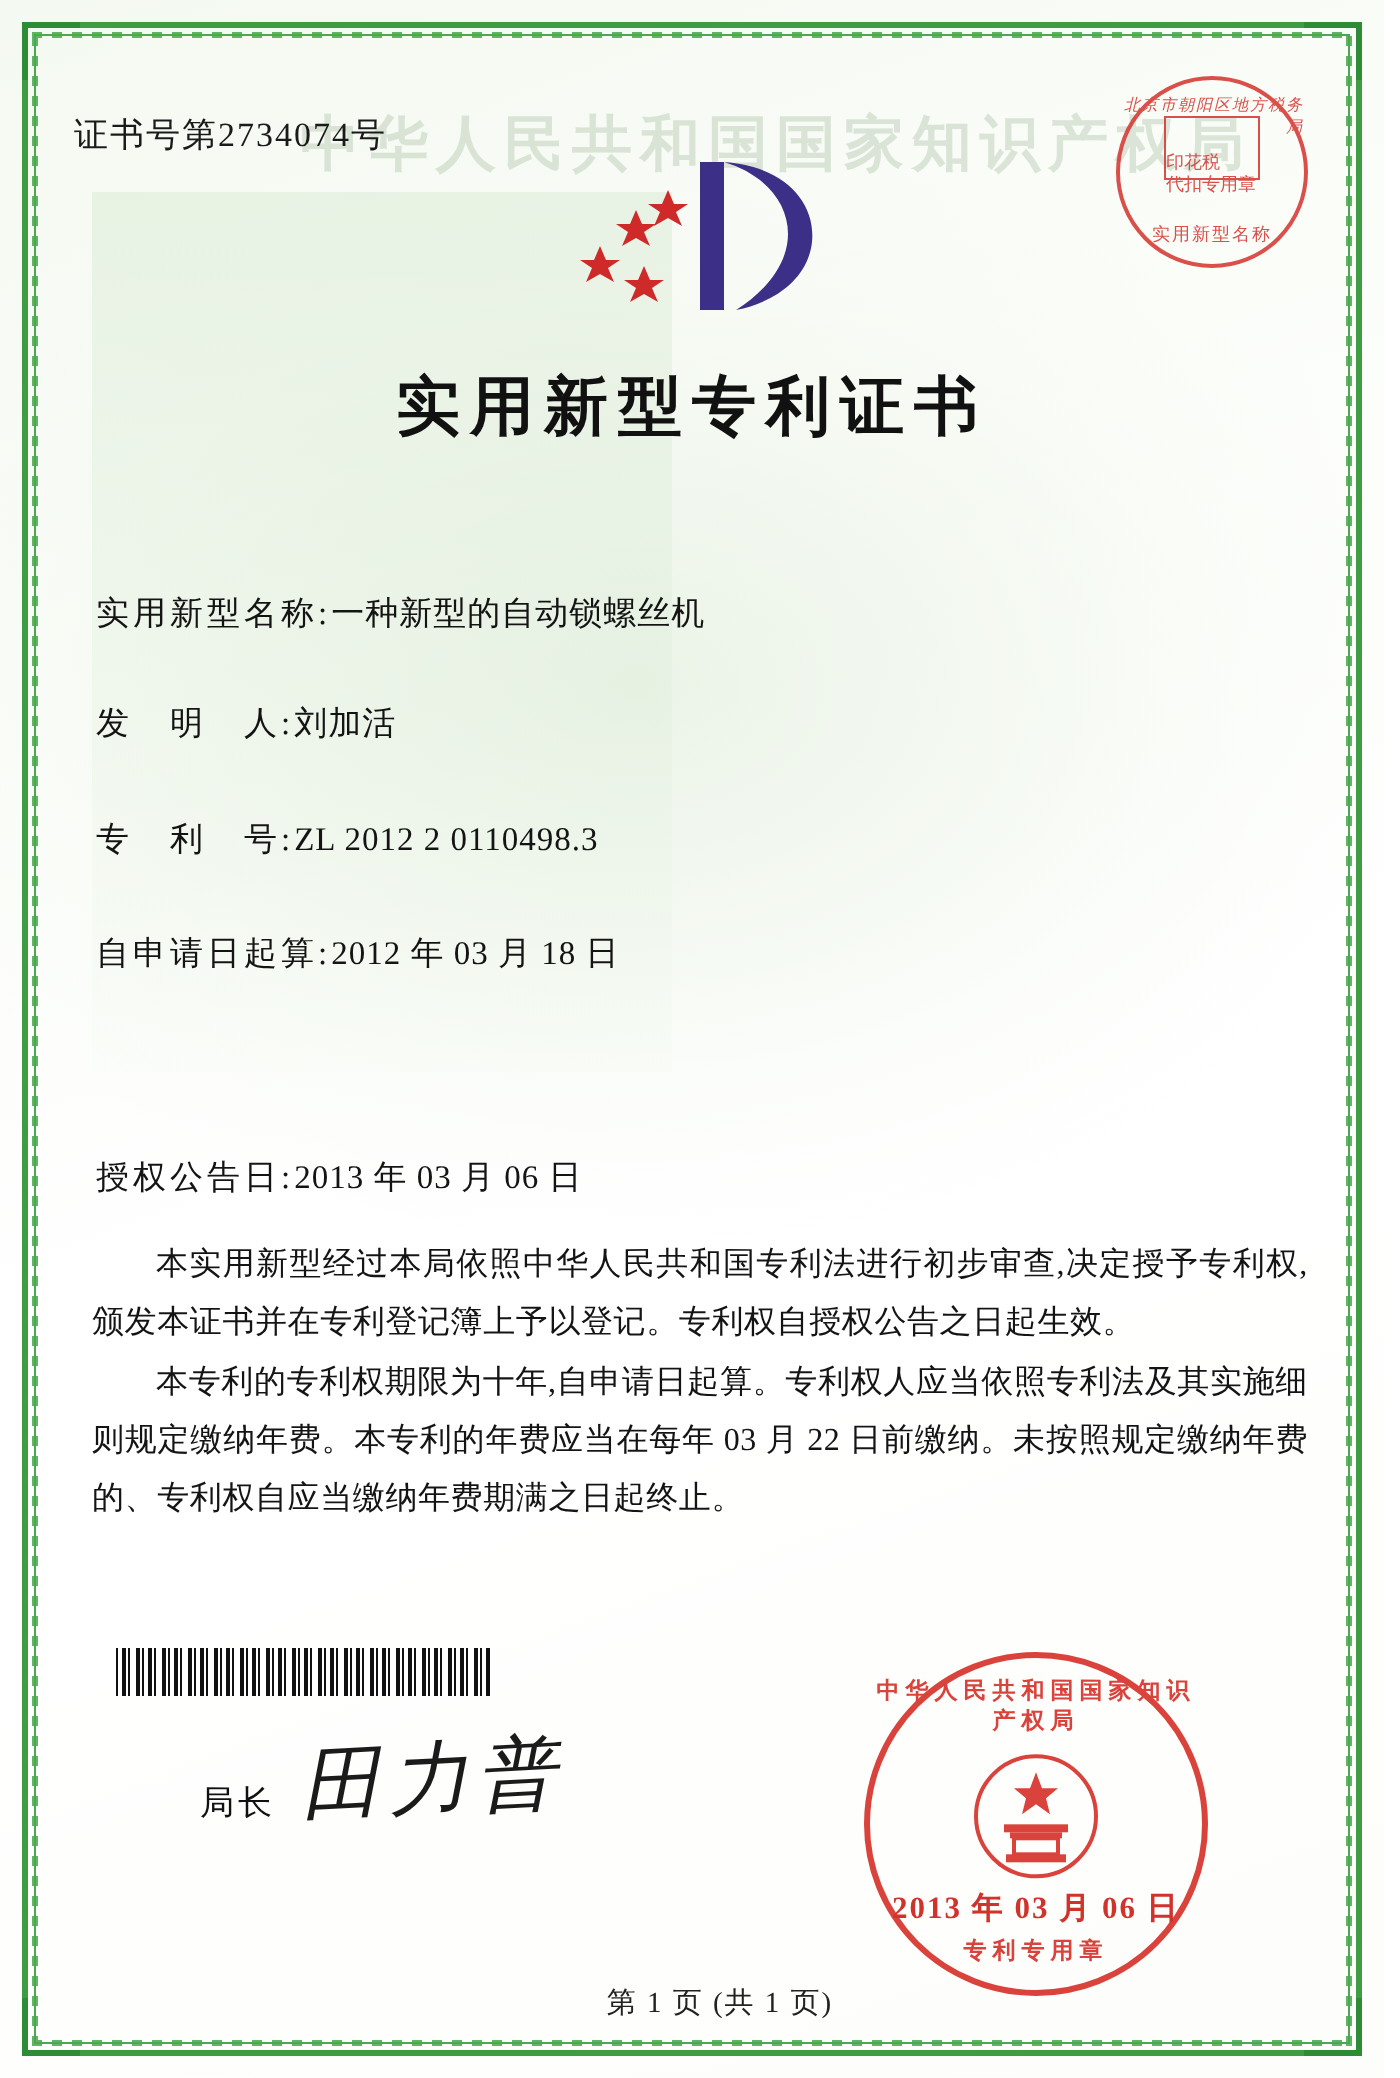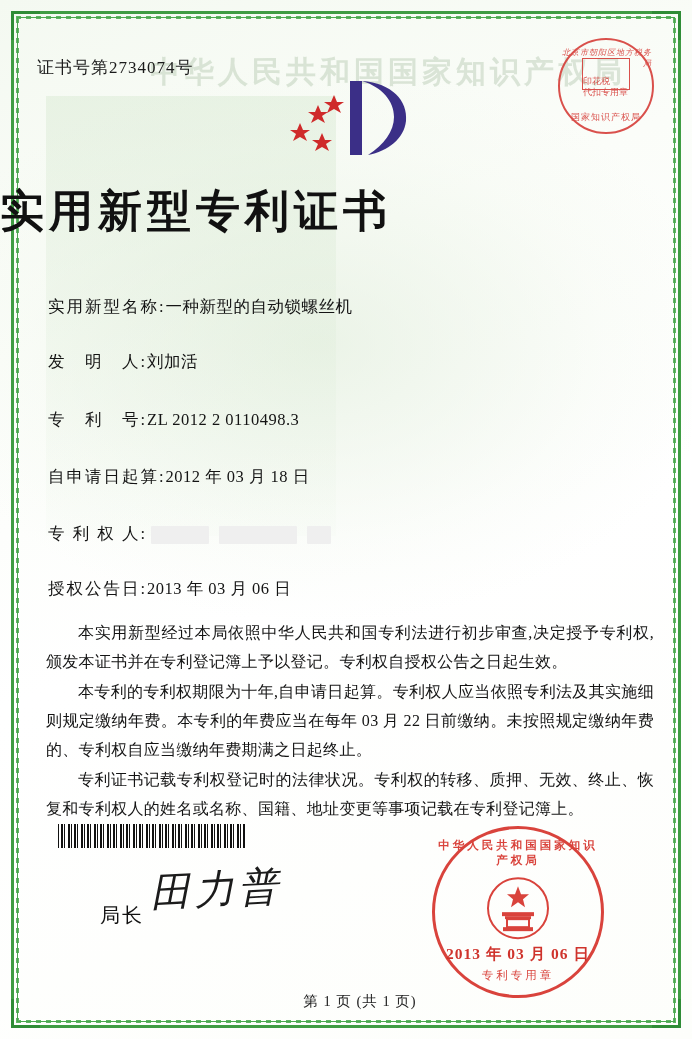--- a/index.html
+++ b/index.html
@@ -93,21 +93,22 @@
     position: absolute;
     left: 288px;
     top: 75px;
     width: 130px;
     height: 85px;
   }
   .title {
     position: absolute;
     left: 0; right: 0;
     top: 182px;
-    font-size: 44px;
+    text-align: center;
+    font-size: 32px;
     font-weight: bold;
     letter-spacing: 5px;
     color: #111;
     font-family: "DejaVu Serif", serif;
   }
 
   
   .seal-top {
     position: absolute;
     right: 38px;
@@ -186,24 +187,23 @@
     background-image: repeating-linear-gradient(90deg,
       #111 0 1px, #fff 1px 3px, #111 3px 5px, #fff 5px 6px,
       #111 6px 7px, #fff 7px 10px, #111 10px 12px, #fff 12px 13px);
   }
 
   
   .sig-label {
     position: absolute;
     left: 100px;
     top: 890px;
-    font-size: 20px;
+    font-size: 17px;
     letter-spacing: 2px;
     color: #111;
-    margin-top: 12px;
   }
   .sig-name {
     position: absolute;
     left: 150px;
     top: 862px;
     font-size: 40px;
     color: #1b1b1b;
     font-family: "DejaVu Serif", serif;
     font-style: italic;
     letter-spacing: 4px;
@@ -229,21 +229,21 @@
     font-size: 11.5px;
     letter-spacing: 3px;
     font-weight: bold;
   }
   .seal-main .arc-bottom {
     position: absolute;
     left: 0; right: 0; bottom: 12px;
     text-align: center;
     font-size: 11.5px;
     letter-spacing: 3px;
-    font-weight: normal;
+    font-weight: bold;
   }
   .seal-emblem {
     position: absolute;
     left: 50%; top: 50%;
     transform: translate(-50%, -56%);
     width: 64px; height: 64px;
   }
   .seal-date {
     position: absolute;
     left: 446px;
@@ -293,52 +293,48 @@
         <polygon points="30,30 33,37 40,37 34,41 37,48 30,44 23,48 26,41 20,37 27,37"></polygon>
         <polygon points="46,20 49,27 56,27 50,31 53,38 46,34 39,38 42,31 36,27 43,27"></polygon>
         <polygon points="34,58 37,65 44,65 38,69 41,76 34,72 27,76 30,69 24,65 31,65"></polygon>
       </g>
     </svg>
   </div>
 
   <div class="seal-top">
     <div class="st-arc">北京市朝阳区地方税务局</div>
     <div class="st-box">印花税<br>代扣专用章</div>
-    <div class="st-bottom">国家知识产权局</div>
+    <div class="st-bottom">实用新型名称</div>
   </div>
 
   <div class="title">实用新型专利证书</div>
 
   <div class="field" style="top:351px">
     <span class="lbl">发　明　人:</span><span>刘加活</span>
   </div>
 
   <div class="field" style="top:296px">
     <span class="lbl">实用新型名称:</span><span>一种新型的自动锁螺丝机</span>
   </div>
 
   <div class="field" style="top:409px">
     <span class="lbl">专　利　号:</span><span>ZL 2012 2 0110498.3</span>
   </div>
 
   <div class="field" style="top:466px">
     <span class="lbl">自申请日起算:</span><span>2012 年 03 月 18 日</span>
   </div>
 
-  <div class="field" style="top:523px">
-    <span class="lbl">专 利 权 人:</span><span></span><span class="redacted" style="width:58px;margin-left:4px"></span><span class="redacted" style="width:78px;margin-left:10px"></span><span class="redacted" style="width:24px;margin-left:10px"></span>
-  </div>
 
   <div class="field" style="top:578px">
     <span class="lbl">授权公告日:</span><span>2013 年 03 月 06 日</span>
   </div>
 
   <div class="para" style="top:618px">本实用新型经过本局依照中华人民共和国专利法进行初步审查,决定授予专利权,颁发本证书并在专利登记簿上予以登记。专利权自授权公告之日起生效。</div>
   <div class="para" style="top:677px">本专利的专利权期限为十年,自申请日起算。专利权人应当依照专利法及其实施细则规定缴纳年费。本专利的年费应当在每年 03 月 22 日前缴纳。未按照规定缴纳年费的、专利权自应当缴纳年费期满之日起终止。</div>
-  <div class="para" style="top:765px">专利证书记载专利权登记时的法律状况。专利权的转移、质押、无效、终止、恢复和专利权人的姓名或名称、国籍、地址变更等事项记载在专利登记簿上。</div>
 
   <div class="barcode"></div>
 
   <div class="sig-label">局长</div>
   <div class="sig-name">田力普</div>
 
   <div class="seal-main">
     <div class="arc-top">中华人民共和国国家知识产权局</div>
     <div class="seal-emblem">
       <svg viewBox="0 0 64 64" width="64" height="64" xmlns="http://www.w3.org/2000/svg">

